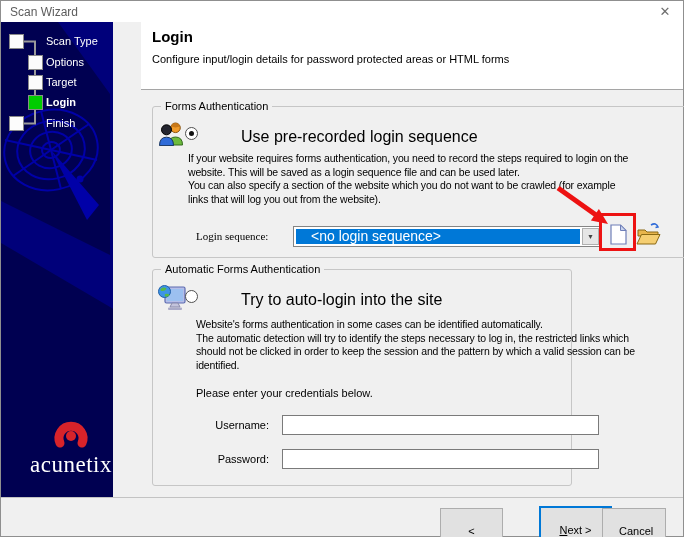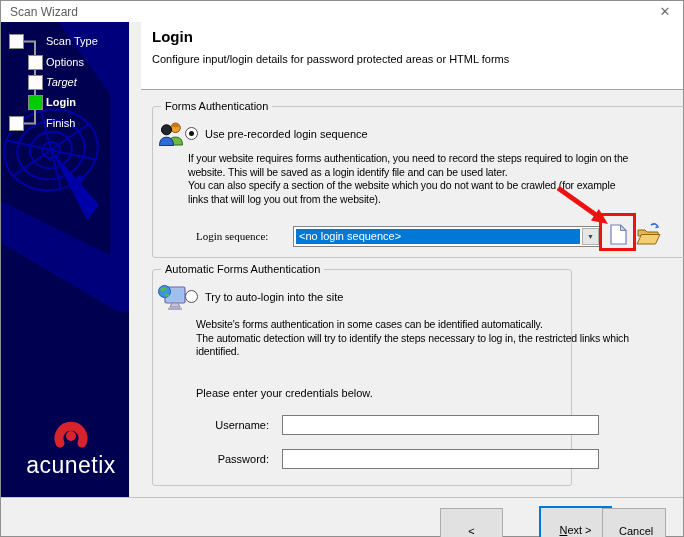--- a/index.html
+++ b/index.html
@@ -9,59 +9,59 @@
   .window { position:relative; width:684px; height:537px; background:#F0F0F0;
             box-shadow: inset 0 0 0 1px #8F8F8F; overflow:hidden; }
 
   
   .titlebar { position:absolute; left:1px; top:1px; width:682px; height:21px; background:#FFFFFF; }
   .title { position:absolute; left:9px; top:4px; font-size:12px; color:#5C5C5C; }
   .close { position:absolute; right:9px; top:2px; width:18px; height:18px; text-align:center;
            font-size:13px; line-height:18px; color:#6E6E6E; cursor:pointer; }
 
   
-  .sidebar { position:absolute; left:1px; top:22px; width:128px; height:475px; background:#000051; overflow:hidden; }
+  .sidebar { position:absolute; left:1px; top:22px; width:112px; height:475px; background:#000051; overflow:hidden; }
   .side-art { position:absolute; left:0; top:0; }
   .step-sq { position:absolute; width:15px; height:15px; background:#FCFCFC; border:1px solid #8A8A8A; }
   .step-sq.active { background:#00CC00; }
   .step-label { position:absolute; left:45px; height:14px; font-size:11px; color:#FFFFFF; white-space:nowrap; }
   .step-label.active { font-weight:bold; }
   .logo-text { position:absolute; left:0; top:430px; width:140px; text-align:center;
-               font-size:23px; color:#FFFFFF; letter-spacing:0.5px; }
+               font-size:23px; color:#FFFFFF; letter-spacing:0.5px;font-family:Liberation Serif, serif; }
 
   
   .hdr { position:absolute; left:141px; top:22px; width:542px; height:68px; background:#FFFFFF;
          border-bottom:1px solid #A5A5A5; }
   .hdr-title { position:absolute; left:11px; top:6px; font-size:15px; font-weight:bold; color:#000; }
   .hdr-sub { position:absolute; left:11px; top:31px; font-size:11px; color:#000; white-space:nowrap; }
 
   
   .content { position:absolute; left:141px; top:90px; width:542px; height:407px; background:#F0F0F0; }
   .group { position:absolute; border:1px solid #C6C6C6; border-radius:3px; }
   .group-title { position:absolute; left:8px; top:-7px; background:#F0F0F0; padding:0 4px;
                  font-size:11px; color:#000; white-space:nowrap; }
   .g1 { left:11px; top:16px; width:623px; height:152px; }
   .g2 { left:11px; top:179px; width:420px; height:217px; }
 
   .icon24 { position:absolute; }
   .radio { position:absolute; width:13px; height:13px; border:1px solid #505050;
            border-radius:50%; background:#FFF; cursor:pointer; }
   .radio.sel::after { content:""; position:absolute; left:3px; top:3px; width:5px; height:5px;
                       border-radius:50%; background:#111; }
-  .radio-label { position:absolute; font-size:11px; color:#000; white-space:nowrap; }
+  .radio-label { position:absolute; font-size:16px; color:#000; white-space:nowrap;margin-left:36px; }
 
   .desc { position:absolute; font-size:10.5px; letter-spacing:-0.15px; line-height:13.5px;
           color:#000; white-space:nowrap; }
 
   .field-label { position:absolute; font-size:11px; color:#000; white-space:nowrap; }
 
   .combo { position:absolute; left:140px; top:119px; width:308px; height:21px;
            background:#FFF; border:1px solid #848484; cursor:pointer; }
   .combo-sel { position:absolute; left:2px; top:2px; right:20px; bottom:2px; background:#0078D7;
-               color:#FFF; font-size:11px; line-height:15px; padding-left:3px;
+               color:#FFF; font-size:14px; line-height:15px; padding-left:15px;
                white-space:nowrap; overflow:hidden; }
   .combo-btn { position:absolute; right:1px; top:1px; width:17px; height:17px; background:#E6E6E6;
                border:1px solid #B0B0B0; color:#444; font-size:7px; line-height:16px;
                text-align:center; cursor:pointer; }
 
   .tool-btn { position:absolute; cursor:pointer; }
 
   .text-input { position:absolute; width:317px; height:20px; border:1px solid #7A7A7A;
                 background:#FFF; font-size:11px; padding:0 3px; }
 
@@ -115,21 +115,21 @@
     </svg>
 
     <div class="step-sq" style="left:8px;  top:12px;"></div>
     <div class="step-sq" style="left:27px; top:33px;"></div>
     <div class="step-sq" style="left:27px; top:53px;"></div>
     <div class="step-sq active" style="left:27px; top:73px;"></div>
     <div class="step-sq" style="left:8px;  top:94px;"></div>
 
     <div class="step-label" style="top:13px;">Scan Type</div>
     <div class="step-label" style="top:34px;">Options</div>
-    <div class="step-label" style="top:54px;font-style:italic;">Target</div>
+    <div class="step-label" style="top:54px;">Target</div>
     <div class="step-label active" style="top:74px;">Login</div>
     <div class="step-label" style="top:95px;">Finish</div>
 
     <div class="logo-text">acunetix</div>
   </div>
 
   <div class="hdr">
     <div class="hdr-title">Login</div>
     <div class="hdr-sub">Configure input/login details for password protected areas or HTML forms</div>
   </div>
@@ -145,21 +145,21 @@
         <path d="M10.5 24 q0-8 7-8 q7 0 7 8 z" fill="#6DBB3C" stroke="#33691E" stroke-width="1"></path>
         <circle cx="8.5" cy="8.8" r="5" fill="#23252F" stroke="#000" stroke-width="1"></circle>
         <path d="M1.5 24.6 q0-8.4 7-8.4 q7 0 7 8.4 z" fill="#2F6BD8" stroke="#16335F" stroke-width="1"></path>
       </svg>
 
       <div class="radio sel" style="left:32px; top:20px;"></div>
       <div class="radio-label" style="left:52px; top:21px;">Use pre-recorded login sequence</div>
 
       <div class="desc" style="left:35px; top:45px;">
         <div>If your website requires forms authentication, you need to record the steps required to login on the</div>
-        <div>website. This will be saved as a login identify file and can be used later.</div>
+        <div>website. This will be saved as a login sequence file and can be used later.</div>
         <div>You can also specify a section of the website which you do not want to be crawled (for example</div>
         <div>links that will log you out from the website).</div>
       </div>
 
       <div class="field-label" style="left:43px; top:123px;font-family:Liberation Serif, serif;">Login sequence:</div>
 
       <div class="combo">
         <div class="combo-sel">&lt;no login sequence&gt;</div>
         <div class="combo-btn">▼</div>
       </div>
@@ -187,20 +187,21 @@
         <circle cx="7.5" cy="8.5" r="6" fill="#3D94E6" stroke="#1F5FA8" stroke-width="1"></circle>
         <path d="M3.5 6 q3 -2.5 6 -0.5 q-1 2.5 -4 2.5 q-2.5 0 -2 -2 z M8 11 q3 -1 4.5 1 q-1.5 2.5 -4 1.5 q-1.5 -1 -0.5 -2.5 z" fill="#58B947"></path>
       </svg>
 
       <div class="radio" style="left:32px; top:20px;"></div>
       <div class="radio-label" style="left:52px; top:21px;">Try to auto-login into the site</div>
 
       <div class="desc" style="left:43px; top:48px;">
         <div>Website's forms authentication in some cases can be identified automatically.</div>
         <div>The automatic detection will try to identify the steps necessary to log in, the restricted links which</div>
+        <div>should not be clicked in order to keep the session and the pattern by which a valid session can be</div>
         <div>identified.</div>
       </div>
 
       <div class="field-label" style="left:43px; top:117px;">Please enter your credentials below.</div>
 
       <div class="field-label" style="left:36px; top:149px; width:80px; text-align:right;">Username:</div>
       <input class="text-input" style="left: 129px; top: 145px;" type="text" value="">
 
       <div class="field-label" style="left:36px; top:183px; width:80px; text-align:right;">Password:</div>
       <input class="text-input" style="left: 129px; top: 179px;" type="password" value="">

